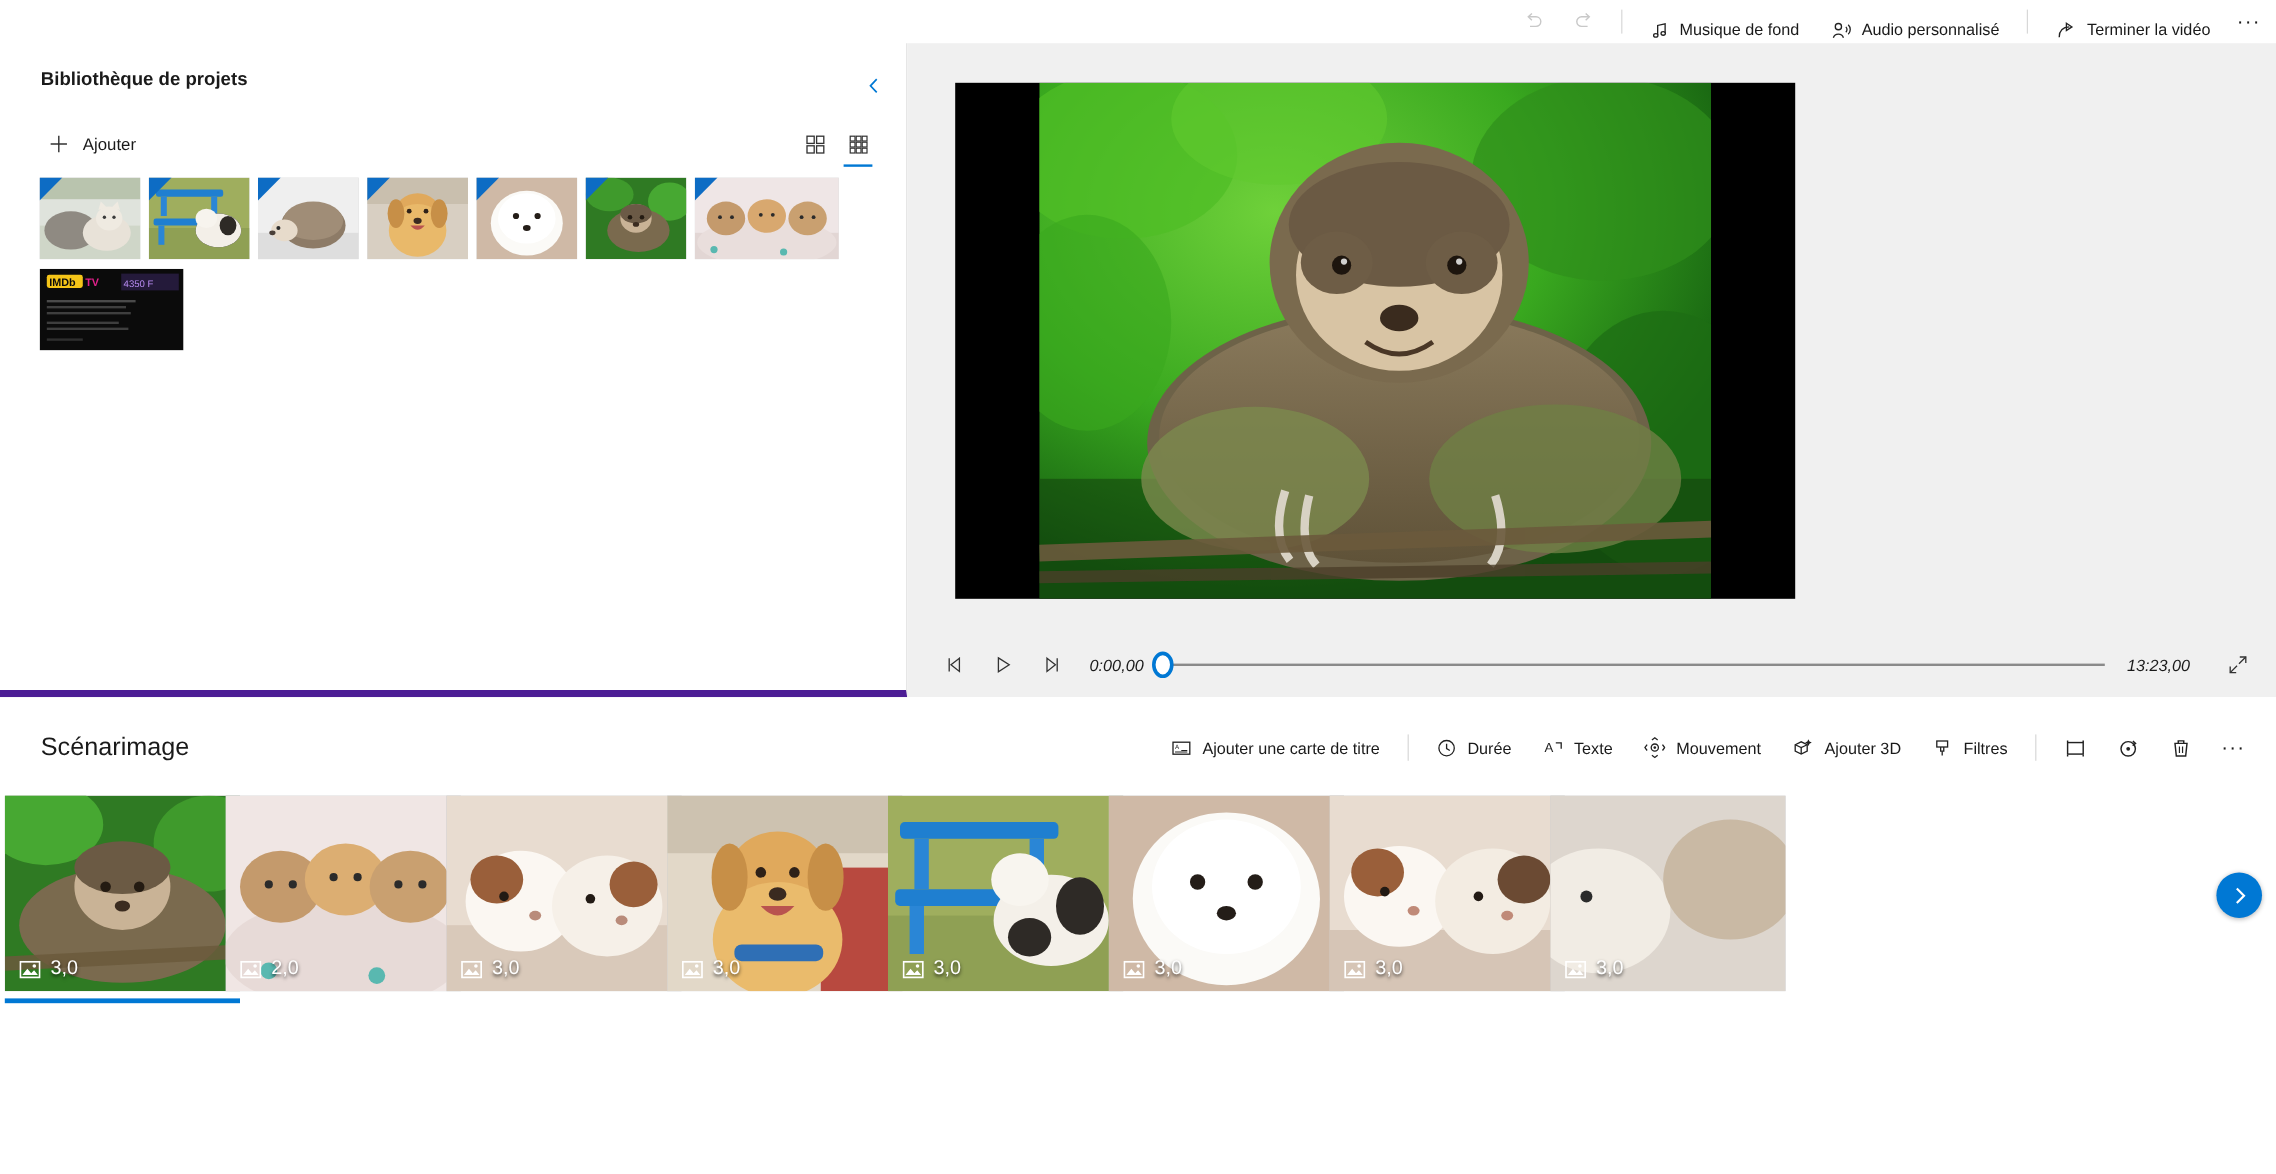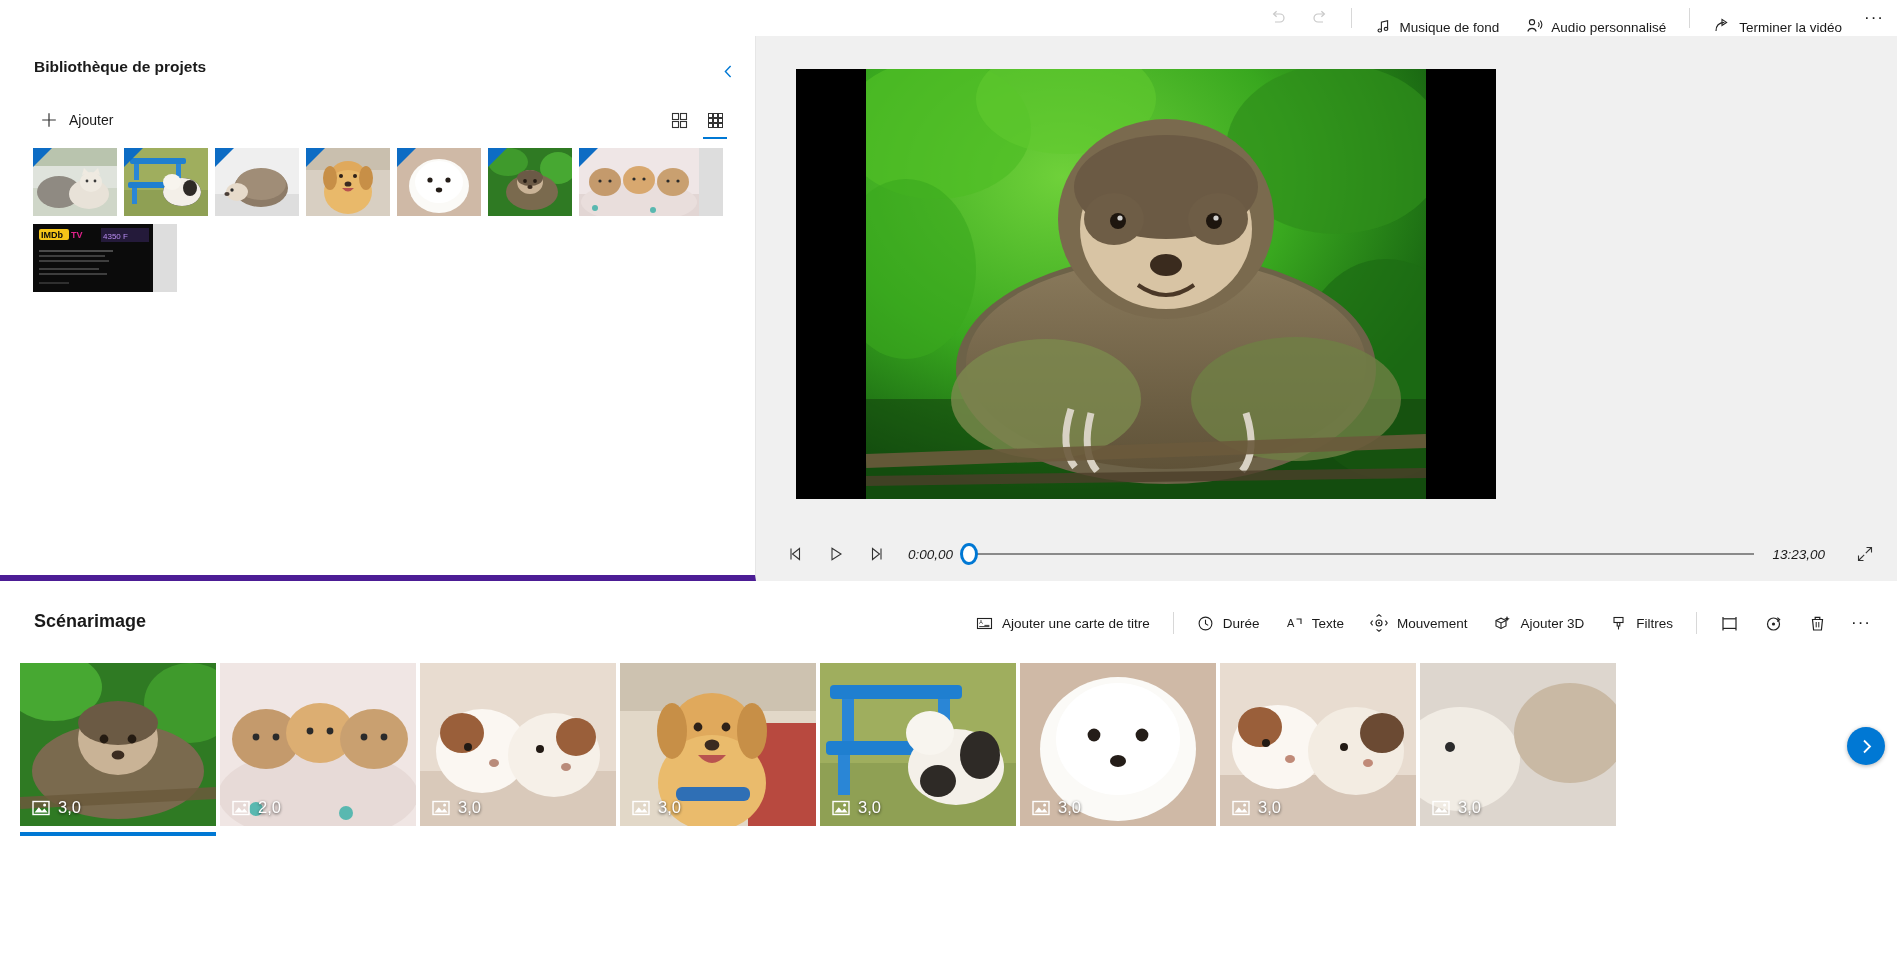--- a/index.html
+++ b/index.html
@@ -36,21 +36,21 @@
     cursor: pointer; margin-left: 10px;
   }
   .topbar-right {
     margin-left: auto; display: flex; align-items: center; height: 36px; padding-right: 4px;
   }
   .tb-icon-btn {
     width: 42px; height: 34px; display: flex; align-items: center; justify-content: center;
     cursor: pointer; color: #c8c8c8;
   }
   .tb-item {
-    display: flex; align-items: flex-end; gap: 8px; height: 34px; padding: 0 13px;
+    display: flex; align-items: flex-start; gap: 8px; height: 34px; padding: 16px 13px;
     font-size: 13.5px; color: #1a1a1a; cursor: pointer; white-space: nowrap;
   }
   .tb-sep { width: 1px; height: 20px; background: #d8d8d8; margin: 0 10px; }
   .tb-dots {
     width: 38px; height: 34px; display: flex; align-items: center; justify-content: center;
     font-size: 17px; color: #1a1a1a; cursor: pointer; letter-spacing: 1px;
   }
 
   
   .library {
@@ -83,21 +83,21 @@
 
   
   .thumbs {
     position: absolute; left: 33px; top: 112px; width: 700px;
     display: flex; flex-wrap: wrap; gap: 8px 7px;
   }
   .thumb {
     position: relative; width: 84px; height: 68px; overflow: hidden;
     background: #ddd; cursor: pointer;
   }
-  .thumb.wide { width: 144px; }
+  .thumb.wide { width: 120px; }
   .thumb .corner {
     position: absolute; left: 0; top: 0; width: 0; height: 0;
     border-left: 19px solid #0d6cc4; border-bottom: 19px solid transparent; z-index: 3;
   }
   .thumb .art { position: absolute; inset: 0; }
 
   
   .preview-area {
     position: absolute; left: 756px; top: 36px; right: 0; height: 545px; background: #f0f0f0;
   }
@@ -121,34 +121,34 @@
     position: absolute; left: -9px; width: 18px; height: 22px; border: 3px solid #0078d4;
     border-radius: 50%; background: #fff; box-sizing: border-box;
   }
   .expand-btn {
     width: 40px; height: 32px; display: flex; align-items: center; justify-content: center; cursor: pointer;
   }
 
   
   .storyboard { position: absolute; left: 0; top: 581px; width: 1897px; height: 397px; background: #ffffff; }
   .sb-header { position: relative; height: 82px; }
-  .sb-title { position: absolute; left: 34px; top: 30px; font-size: 18px; font-weight: 700; color: #1a1a1a; }
+  .sb-title { position: absolute; left: 34px; top: 30px; font-size: 21px; font-weight: 400; color: #1a1a1a; }
   .sb-tools {
     position: absolute; right: 14px; top: 22px; display: flex; align-items: center; height: 40px;
   }
   .sb-tool {
     display: flex; align-items: center; gap: 9px; height: 36px; padding: 0 13px;
     font-size: 13.5px; color: #1a1a1a; cursor: pointer; white-space: nowrap;
   }
   .sb-icon-btn { width: 44px; height: 36px; display: flex; align-items: center; justify-content: center; cursor: pointer; }
   .sb-sep { width: 1px; height: 22px; background: #d8d8d8; margin: 0 10px; }
 
   .clips { position: absolute; left: 0; top: 82px; width: 1897px; height: 190px; display: flex; align-items: flex-start; }
   .clip {
-    position: relative; width: 180px; height: 163px; margin-left: 20px; overflow: visible; cursor: pointer; flex: 0 0 auto;
+    position: relative; width: 180px; height: 163px; margin-left: 4px; overflow: visible; cursor: pointer; flex: 0 0 auto;
   }
   .clip .clip-img { position: absolute; left: 0; top: 0; width: 196px; height: 163px; overflow: hidden; background: #cfcfcf; }
   .clip.selected::after {
     content: ""; position: absolute; left: 0; bottom: -10px; width: 196px; height: 4px; background: #0078d4;
   }
   .dur-badge {
     position: absolute; left: 12px; bottom: 9px; display: flex; align-items: center; gap: 8px;
     color: #ffffff; font-size: 16.5px; text-shadow: 0 1px 3px rgba(0,0,0,.75); z-index: 2;
   }
   .next-arrow {

